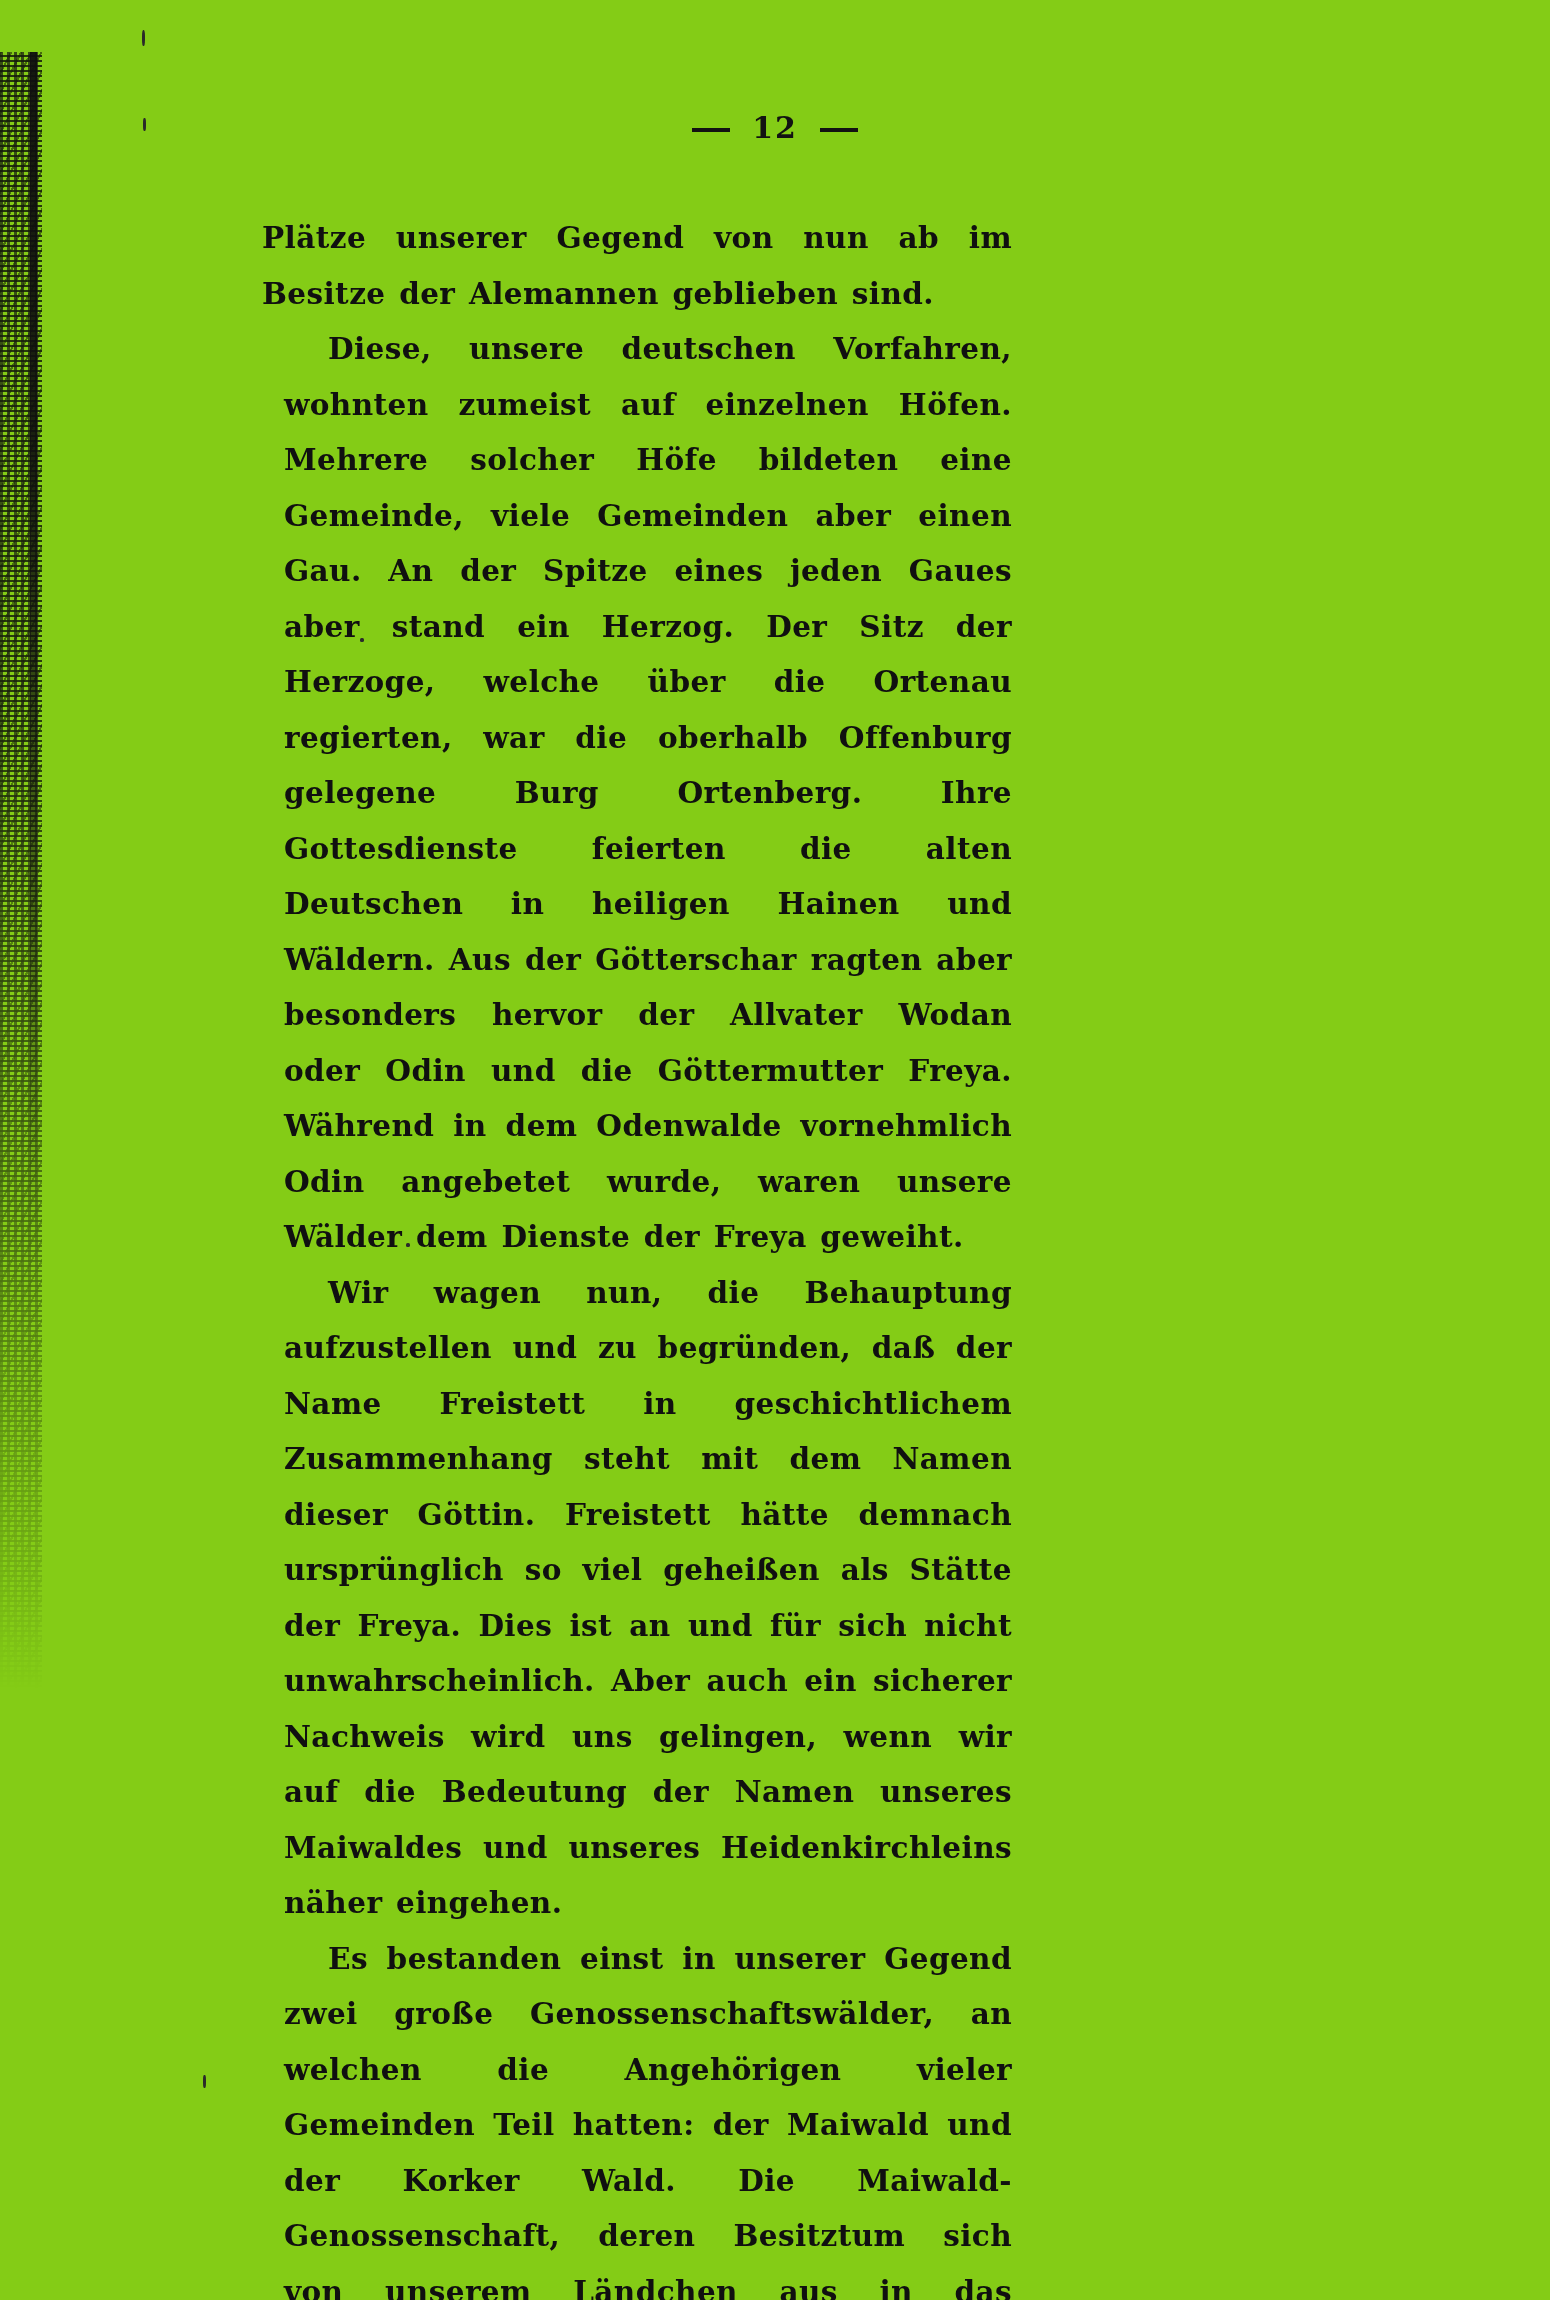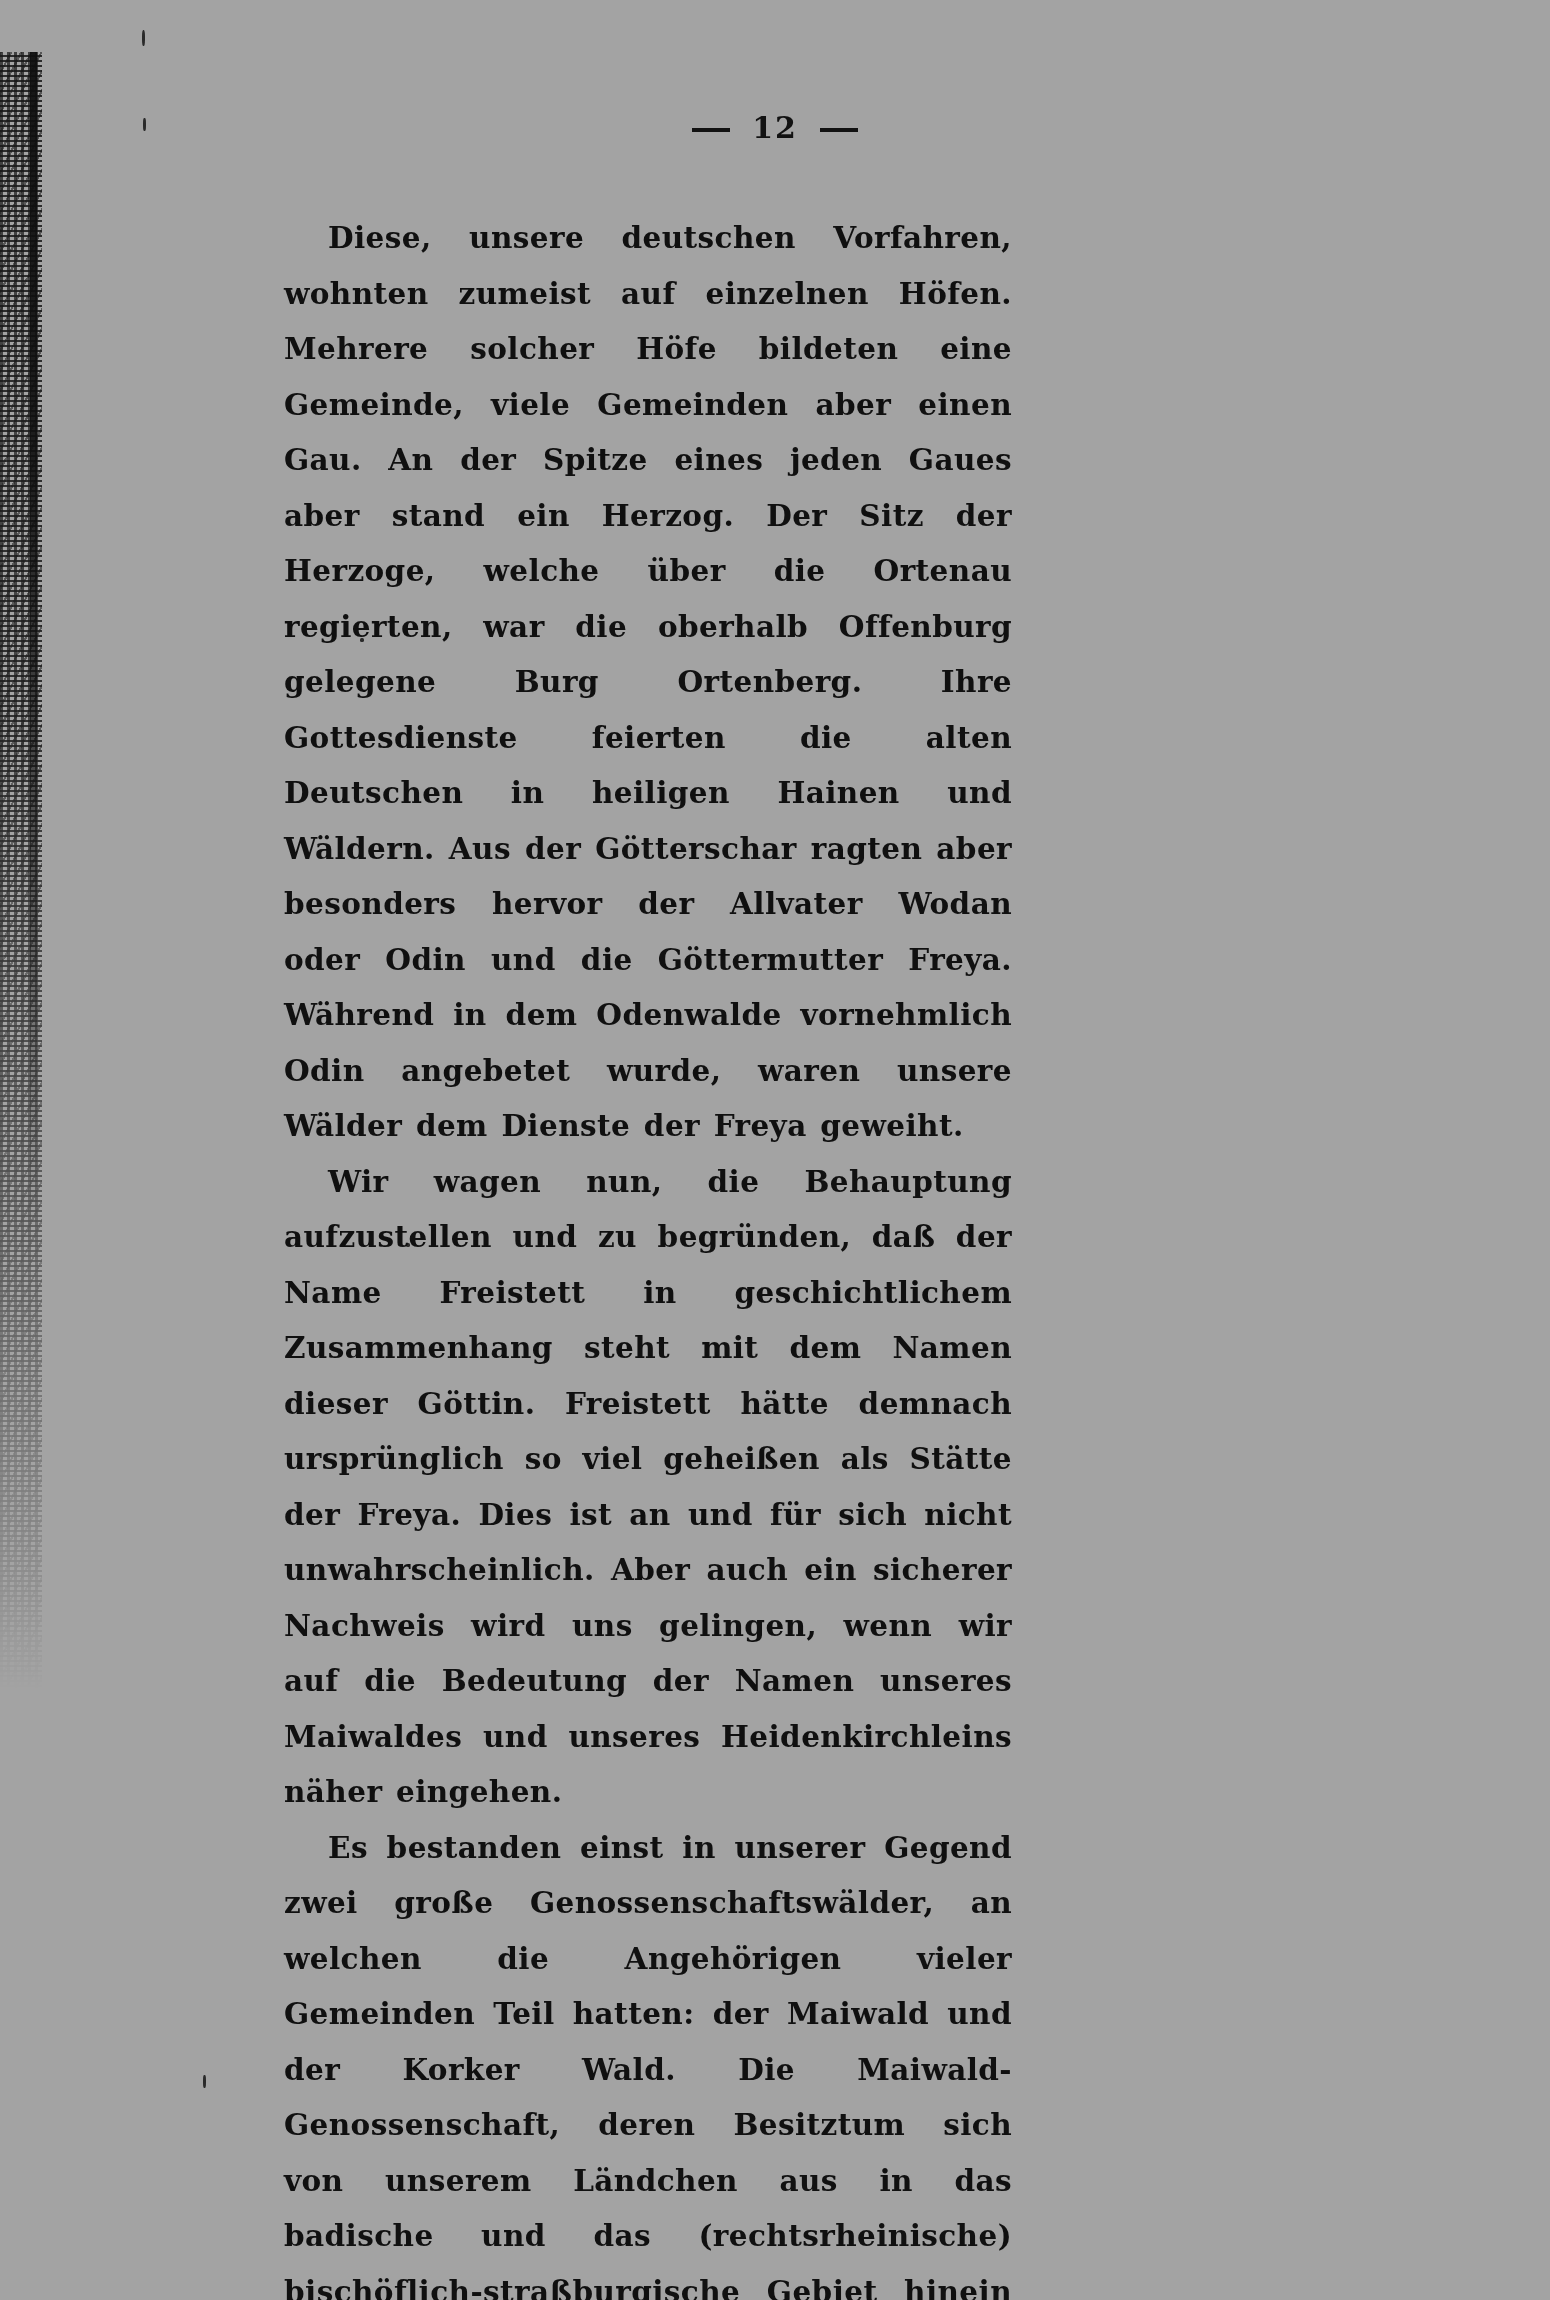--- a/index.html
+++ b/index.html
@@ -4,21 +4,21 @@
 <style>
   html, body {
     margin: 0;
     padding: 0;
     background: #ffffff;
   }
   .page {
     position: relative;
     width: 1550px;
     height: 2300px;
-    background: #a3a3a3;
+    background: #84cc16;
     overflow: hidden;
     font-family: "DejaVu Serif", "Liberation Serif", serif;
   }
 
   
   .gutter {
     position: absolute;
     left: 0;
     top: 52px;
     width: 42px;
@@ -116,19 +116,20 @@
   <div class="speck" style="left:143px; top:118px; width:3px; height:13px;"></div>
   <div class="speck" style="left:203px; top:2075px; width:3px; height:13px;"></div>
   <div class="speck" style="left:406px; top:1243px; width:4px; height:4px;"></div>
   <div class="speck" style="left:360px; top:638px;  width:4px; height:4px;"></div>
 
   <div class="folio">
     <span class="rule left"></span><span class="num">12</span><span class="rule right"></span>
   </div>
 
   <div class="textblock">
+    <p class="para">Plätze unserer Gegend von nun ab im Besitze der Alemannen geblieben sind.</p>
     <p class="para indent">Diese, unsere deutschen Vorfahren, wohnten zumeist auf einzelnen Höfen. Mehrere solcher Höfe bildeten eine Gemeinde, viele Gemeinden aber einen Gau. An der Spitze eines jeden Gaues aber stand ein Herzog. Der Sitz der Herzoge, welche über die Ortenau regierten, war die oberhalb Offenburg gelegene Burg Ortenberg. Ihre Gottesdienste feierten die alten Deutschen in heiligen Hainen und Wäldern. Aus der Götterschar ragten aber besonders hervor der Allvater Wodan oder Odin und die Göttermutter Freya. Während in dem Odenwalde vornehmlich Odin angebetet wurde, waren unsere Wälder dem Dienste der Freya geweiht.</p>
     <p class="para indent">Wir wagen nun, die Behauptung aufzustellen und zu begründen, daß der Name Freistett in geschichtlichem Zusammenhang steht mit dem Namen dieser Göttin. Freistett hätte demnach ursprünglich so viel geheißen als Stätte der Freya. Dies ist an und für sich nicht unwahrscheinlich. Aber auch ein sicherer Nachweis wird uns gelingen, wenn wir auf die Bedeutung der Namen unseres Maiwaldes und unseres Heidenkirchleins näher eingehen.</p>
     <p class="para indent">Es bestanden einst in unserer Gegend zwei große Genossenschaftswälder, an welchen die Angehörigen vieler Gemeinden Teil hatten: der Maiwald und der Korker Wald. Die Maiwald-Genossenschaft, deren Besitztum sich von unserem Ländchen aus in das badische und das (rechtsrheinische) bischöflich-straßburgische Gebiet hinein erstreckte, entstand offenbar schon zu einer Zeit, in welcher diese Ländereinteilung noch lange nicht vorhanden war, reicht also wohl bis in die ersten Jahrhunderte unserer Zeitrechnung zurück.</p>
 
   </div>
 
 </div>
 
 </body></html>

